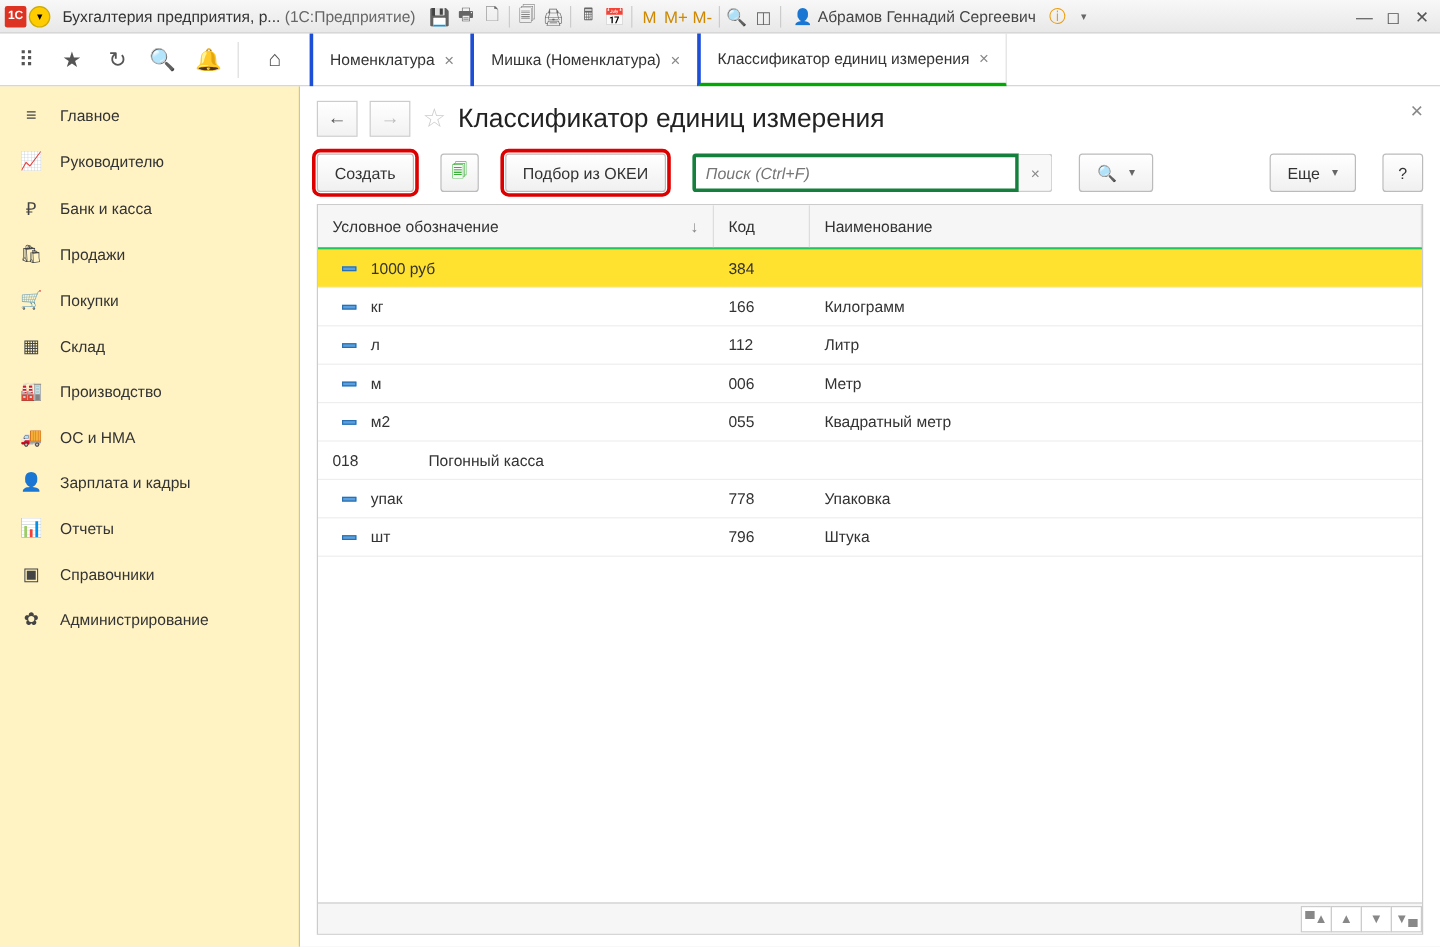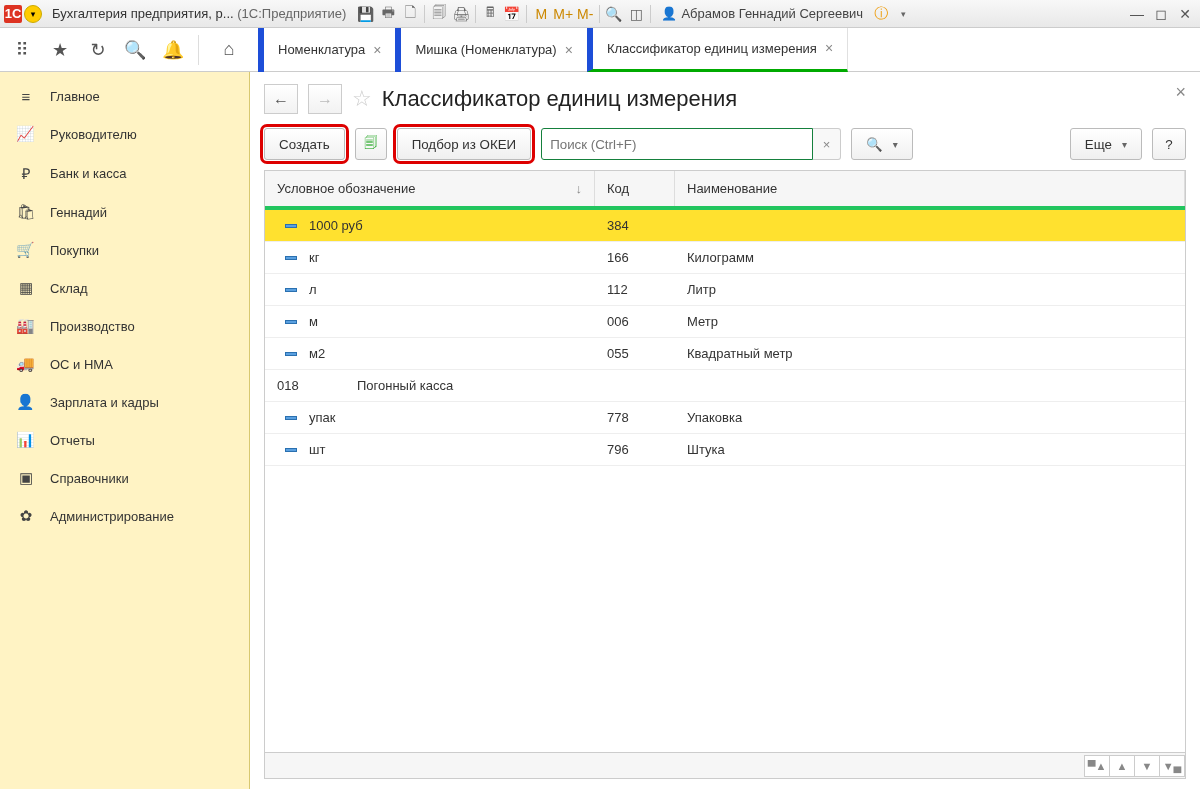--- a/index.html
+++ b/index.html
@@ -1,65 +1,65 @@
 <!DOCTYPE html>
 <html><head>
 <meta charset="utf-8">
 <style>
 * { box-sizing: border-box; margin: 0; padding: 0; }
 body { font-family: Arial, sans-serif; font-size: 13px; background: #e8e8e8; width: 1200px; height: 789px; overflow: hidden; }
 
 
 .titlebar { height: 28px; background: linear-gradient(#f8f8f8,#e8e8e8); border-bottom: 1px solid #ccc; display: flex; align-items: center; padding: 0 4px; gap: 2px; }
-.titlebar .logo { width: 18px; height: 18px; background: #d32; border-radius: 2px; display:flex;align-items:center;justify-content:center;color:#fff;font-size:13px;font-weight:bold; }
+.titlebar .logo { width: 18px; height: 18px; background: #d32; border-radius: 2px; display:flex;align-items:center;justify-content:center;color:#fff;font-size:10px;font-weight:bold; }
 .titlebar .dd { width:18px;height:18px;background:#fc0;border-radius:50%;border:1px solid #ca0;display:flex;align-items:center;justify-content:center;font-size:9px; }
 .titlebar .title { flex: 0 0 auto; padding: 0 8px; color: #333; }
 .titlebar .suffix { color: #666; }
 .titlebar .ticon { width: 20px; height: 20px; display: flex; align-items: center; justify-content: center; color: #666; font-size: 14px; cursor: default; }
 .titlebar .sep { width: 1px; height: 18px; background: #ccc; margin: 0 2px; }
 .titlebar .spacer { flex: 1; }
 .titlebar .user { display: flex; align-items: center; gap: 4px; padding: 0 6px; color: #444; }
 .titlebar .winbtn { width: 22px; height: 20px; display:flex;align-items:center;justify-content:center; color:#555; font-size:14px; }
 
 
 .toolrow { height: 44px; background: #fff; border-bottom: 1px solid #ccc; display: flex; align-items: center; padding: 0 8px; gap: 10px; }
 .toolrow .tbtn { width: 28px; height: 28px; display:flex;align-items:center;justify-content:center; color:#555; font-size:18px; }
 .toolrow .vsep { width:1px; height:30px; background:#ddd; }
 .tabs { display:flex; gap:0; align-items:stretch; height:44px; }
-.tab { display:flex; align-items:center; padding: 0 14px; border-right:1px solid #e0e0e0; border-left:6px solid #1d4ed8; margin-left:-1px; color:#333; gap:8px; position:relative; }
+.tab { display:flex; align-items:center; padding: 0 14px; border-right:1px solid #e0e0e0; border-left:3px solid #1d4ed8; margin-left:-1px; color:#333; gap:8px; position:relative; }
 .tab.active { border-bottom: 3px solid #0a0; }
 .tab .x { color:#888; font-size:14px; }
 .homebtn { width:40px; display:flex;align-items:center;justify-content:center;font-size:18px;color:#555; }
 
 
 .main { display:flex; height: calc(789px - 28px - 44px); }
 .sidebar { width: 250px; background: #fff3c4; border-right:1px solid #d8c870; padding-top:6px; }
 .sidebar .item { display:flex; align-items:center; gap:14px; padding: 10px 16px; color:#333; cursor:pointer; }
 .sidebar .item .ic { width:20px; text-align:center; color:#444; font-size:15px; }
 
 .content { flex:1; background:#fff; display:flex; flex-direction:column; padding: 12px 14px 10px 14px; position:relative; }
 .header { display:flex; align-items:center; gap:10px; margin-bottom:14px; }
 .navbtn { width:34px; height:30px; border:1px solid #ccc; background:linear-gradient(#fff,#f2f2f2); display:flex;align-items:center;justify-content:center; font-size:16px; color:#555; }
 .navbtn.disabled { color:#bbb; }
 .star { font-size:22px; color:#ccc; }
 .pgtitle { font-size:22px; font-weight:normal; color:#222; }
 .closex { position:absolute; top:10px; right:14px; font-size:18px; color:#888; }
 
-.action-row { display:flex; align-items:center; gap:10px; margin-bottom:10px; }
+.action-row { display:flex; align-items:center; gap:22px; margin-bottom:10px; }
 .btn { height:32px; padding:0 14px; border:1px solid #bbb; background:linear-gradient(#fff,#f0f0f0); color:#333; display:flex;align-items:center; gap:6px; border-radius:3px; }
 .btn.hl { outline:3px solid #d00; outline-offset:1px; }
 .iconbtn { width:32px; height:32px; border:1px solid #bbb; background:linear-gradient(#fff,#f0f0f0); display:flex;align-items:center;justify-content:center; border-radius:3px; color:#090; }
 .search { flex:0 0 300px; display:flex; }
-.search input { flex:1; height:32px; border:1px solid #15803d; padding:0 8px; color:#be185d; border-radius:3px 0 0 3px; }
+.search input { flex:1; height:32px; border:3px solid #15803d; padding:0 8px; color:#be185d; border-radius:3px 0 0 3px;font-style:italic; }
 .search .clr { width:28px; height:32px; border:1px solid #ccc; border-left:none; background:#f8f8f8; display:flex;align-items:center;justify-content:center; color:#888; border-radius:0 3px 3px 0;}
 .caret { font-size:10px; color:#666; margin-left:4px; }
 
 
 .table { border:1px solid #ccc; flex:1; display:flex; flex-direction:column; overflow:hidden; }
-.thead { display:flex; background:#f6f6f6; border-bottom:4px solid #22c55e; }
+.thead { display:flex; background:#f6f6f6; border-bottom:2px solid #22c55e; }
 .th { padding:10px 12px; border-right:1px solid #ddd; color:#333; display:flex; align-items:center; gap:8px; }
 .th1 { flex:0 0 330px; }
 .th2 { flex:0 0 80px;text-align:center; }
 .th3 { flex:1; }
 .sorticon { color:#888; }
 .tbody { flex:1; overflow:auto; }
 .tr { display:flex; border-bottom:1px solid #eee; }
 .tr.sel { background:#ffe12f; }
 .td { padding:8px 12px; border-right:1px solid transparent; color:#333; }
 .td1 { flex:0 0 330px; display:flex; align-items:center; gap:12px; padding-left:20px; }
@@ -141,21 +141,21 @@
       <div class="item">
         <span class="ic">📈</span>
         <span>Руководителю</span>
       </div>
       <div class="item">
         <span class="ic">₽</span>
         <span>Банк и касса</span>
       </div>
       <div class="item">
         <span class="ic">🛍</span>
-        <span>Геннадий</span>
+        <span>Продажи</span>
       </div>
       <div class="item">
         <span class="ic">🛒</span>
         <span>Покупки</span>
       </div>
       <div class="item">
         <span class="ic">▦</span>
         <span>Склад</span>
       </div>
       <div class="item">

